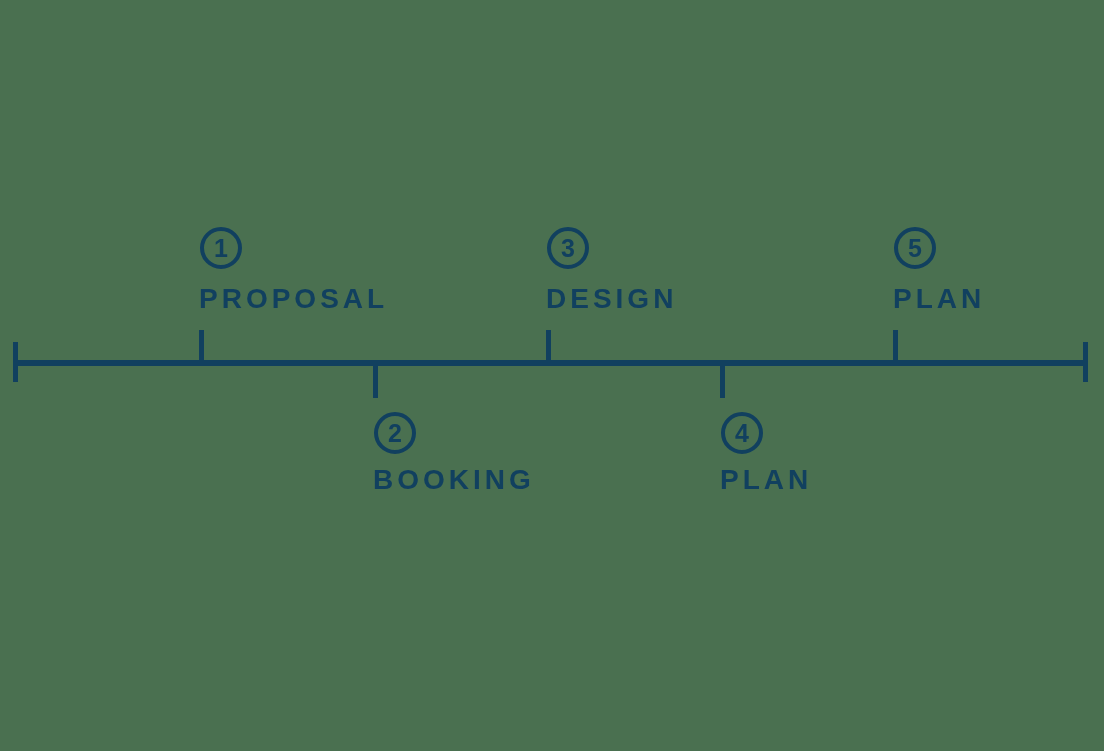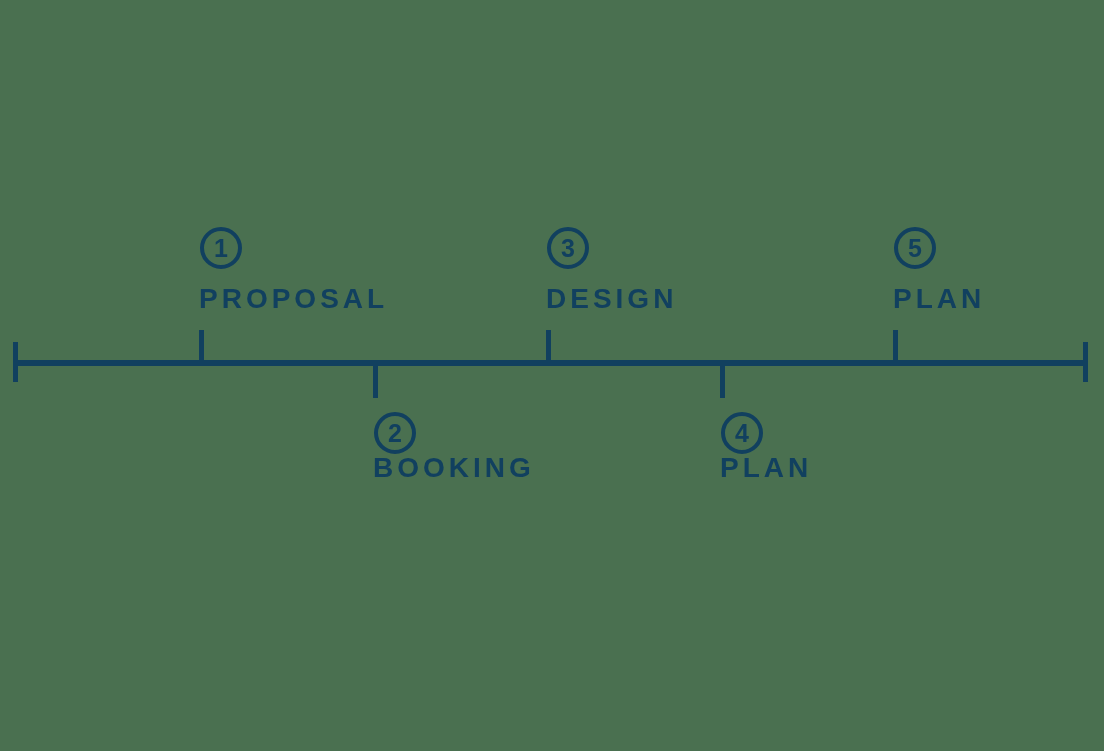--- a/index.html
+++ b/index.html
@@ -70,21 +70,21 @@
     position: absolute;
     left: -2px;
     color: var(--ink, #11405f);
     font-weight: bold;
     font-size: 28px;
     line-height: 28px;
     letter-spacing: 4px;
     white-space: nowrap;
   }
   .step.above .label { top: 285px; }
-  .step.below .label { top: 454px; text-align: right; }
+  .step.below .label { top: 466px; text-align: right; }
 </style>
 </head>
 <body>
 
 <div class="canvas">
 
   <div class="baseline"></div>
   <div class="endcap left"></div>
   <div class="endcap right"></div>
 

